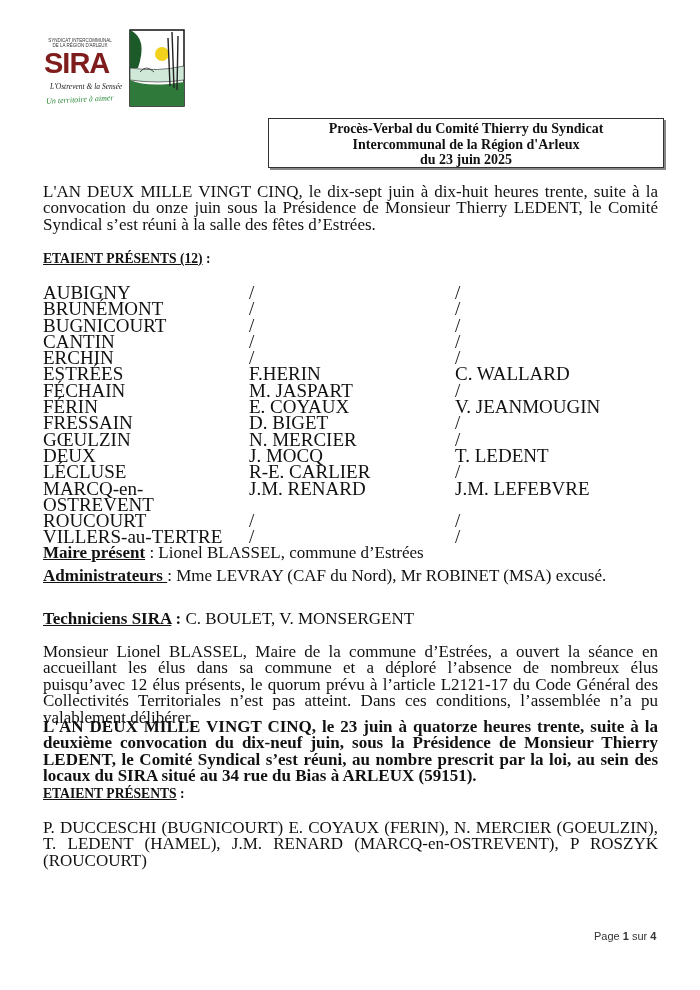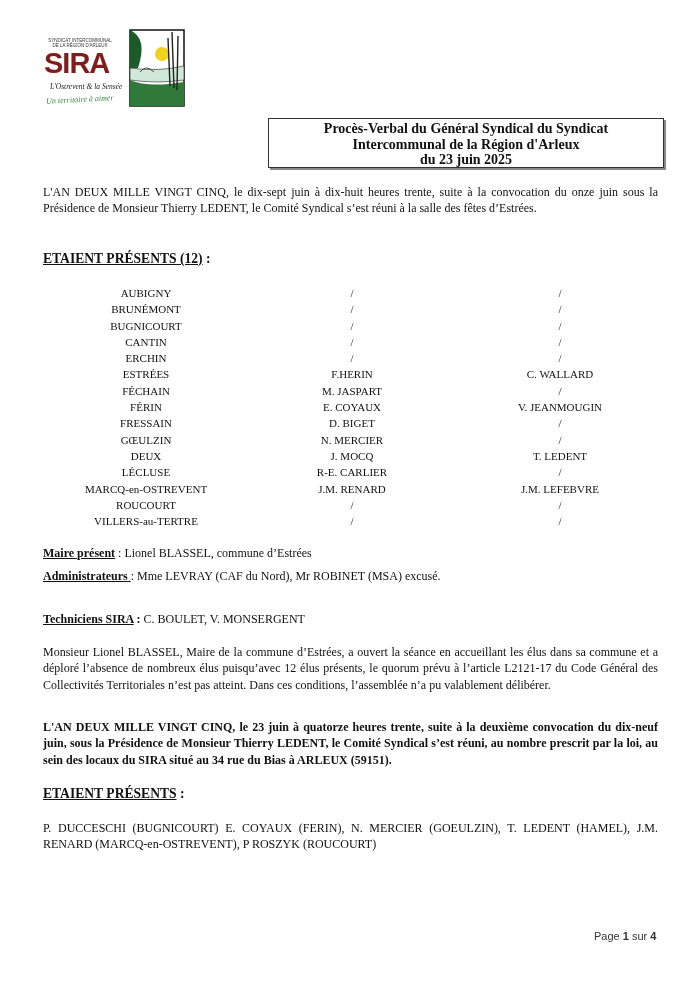--- a/index.html
+++ b/index.html
@@ -11,25 +11,25 @@
     .logo .sira { position: absolute; left: 4px; top: 23px; font-family: "Liberation Sans", sans-serif;
                   font-weight: bold; font-size: 29px; letter-spacing: -1px; color: #7f1d1d; }
     .logo .tag1 { position: absolute; left: 10px; top: 58px; font-family: "Liberation Serif", serif;
                   font-style: italic; font-size: 7.5px; color: #222; }
     .logo .tag2 { position: absolute; left: 6px; top: 71px; font-family: "Liberation Serif", serif;
                   font-style: italic; font-size: 8px; color: #2a8a3a; transform: rotate(-3deg); }
     .logo .pic { position: absolute; left: 88px; top: 4px; width: 58px; height: 80px; }
     .titlebox { position: absolute; left: 268px; top: 118px; width: 396px; height: 50px;
                 border: 1px solid #333; box-shadow: 2px 2px 0 #888; text-align: center;
                 font-weight: bold; font-size: 14px; line-height: 15.5px; padding-top: 2px; box-sizing: border-box; }
-    .p { position: absolute; left: 43px; width: 615px; font-size: 12px; line-height: 16.4px; text-align: justify; }
+    .p { position: absolute; left: 43px; width: 615px; font-size: 17px; line-height: 16.4px; text-align: justify; }
     .h { position: absolute; left: 43px; font-weight: bold; font-size: 13.6px; }
     .u { text-decoration: underline; }
     .b { font-weight: bold; }
-    table.pres { position: absolute; left: 43px; top: 285px; border-collapse: collapse; font-size: 11px; text-align: center; }
+    table.pres { position: absolute; left: 43px; top: 285px; border-collapse: collapse; font-size: 19px; }
     table.pres td { padding: 0; height: 16.3px; line-height: 16.3px; vertical-align: top; }
     td.c1 { width: 206px; } td.c2 { width: 206px; } td.c3 { width: 210px; }
     .footer { position: absolute; left: 594px; top: 930px; font-family: "Liberation Sans", sans-serif;
               font-size: 11px; color: #333; }
     .footer b { font-weight: bold; }
   </style>
 </head>
 <body>
 
 <div class="logo">
@@ -45,21 +45,21 @@
     <path d="M2 2 Q20 10 10 40 L2 40 Z" fill="#1d5a2a"></path>
     <path d="M2 40 Q30 44 56 38 L56 52 Q30 56 2 52 Z" fill="#cfe8d8" stroke="#222" stroke-width="0.6"></path>
     <path d="M2 52 Q20 60 56 54 L56 78 L2 78 Z" fill="#2f7a3a"></path>
     <circle cx="34" cy="26" r="7" fill="#f2d21b"></circle>
     <path d="M44 4 L46 60 M50 8 L49 62 M40 10 L42 58" stroke="#222" stroke-width="1.4"></path>
     <path d="M12 44 Q18 36 26 44" stroke="#222" fill="none" stroke-width="0.8"></path>
   </svg>
 </div>
 
 <div class="titlebox">
-  <div>Procès-Verbal du Général Syndical du Syndicat</div>
+  <div>Procès-Verbal du Comité Thierry du Syndicat</div>
   <div>Intercommunal de la Région d'Arleux</div>
   <div>du 23 juin 2025</div>
 </div>
 
 <div class="p" style="top:184px;">L'AN DEUX MILLE VINGT CINQ, le dix-sept juin à dix-huit heures trente, suite à la convocation du onze juin sous la Présidence de Monsieur Thierry LEDENT, le Comité Syndical s’est réuni à la salle des fêtes d’Estrées.</div>
 
 <div class="h" style="top:251px;"><span class="u">ETAIENT PRÉSENTS (12)</span><span> :</span></div>
 
 <table class="pres">
   <tbody id="pres-body">

